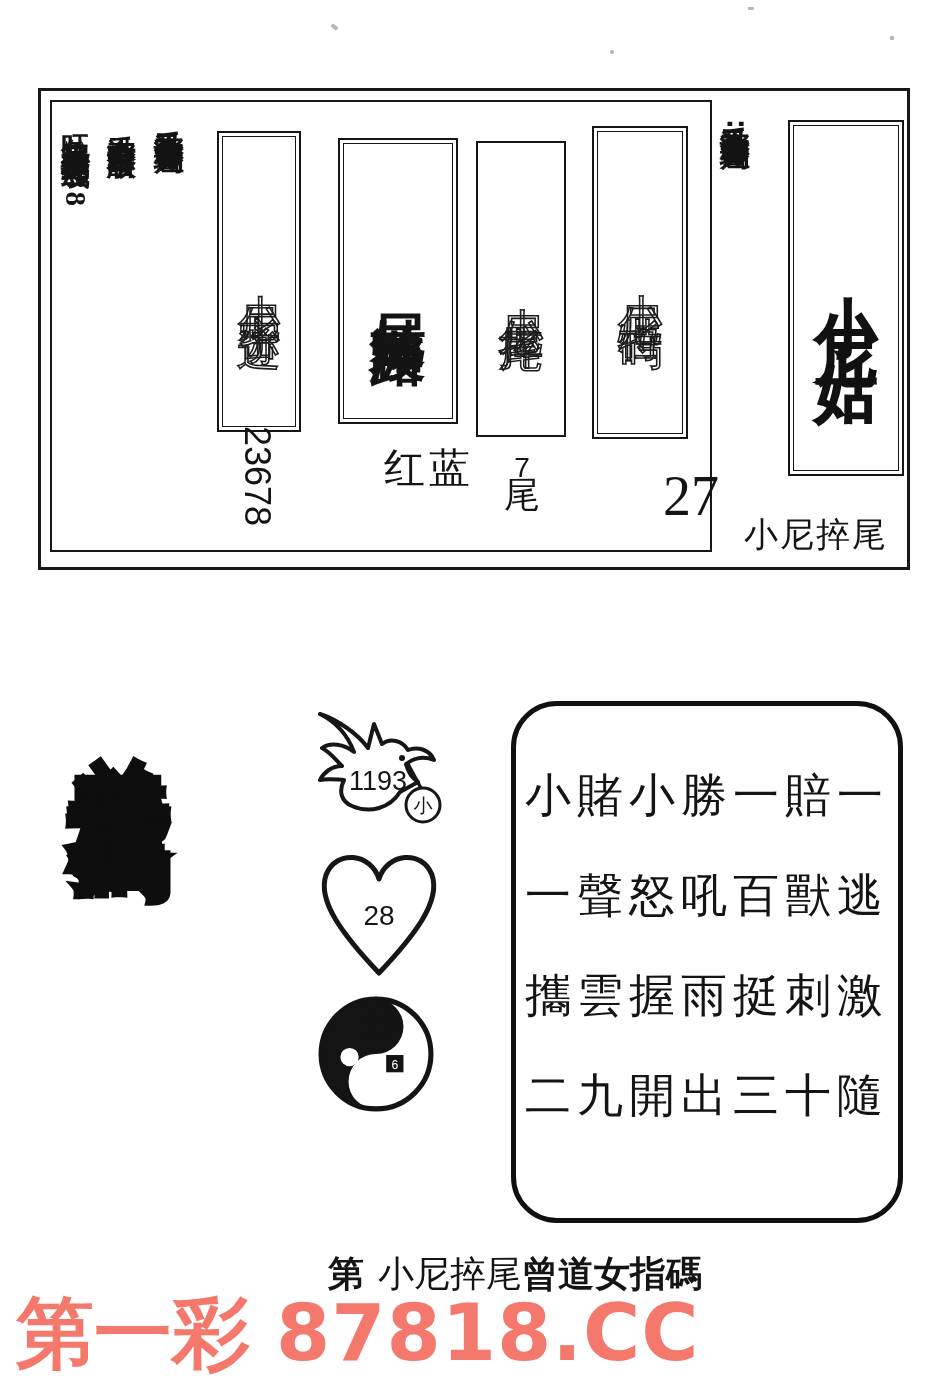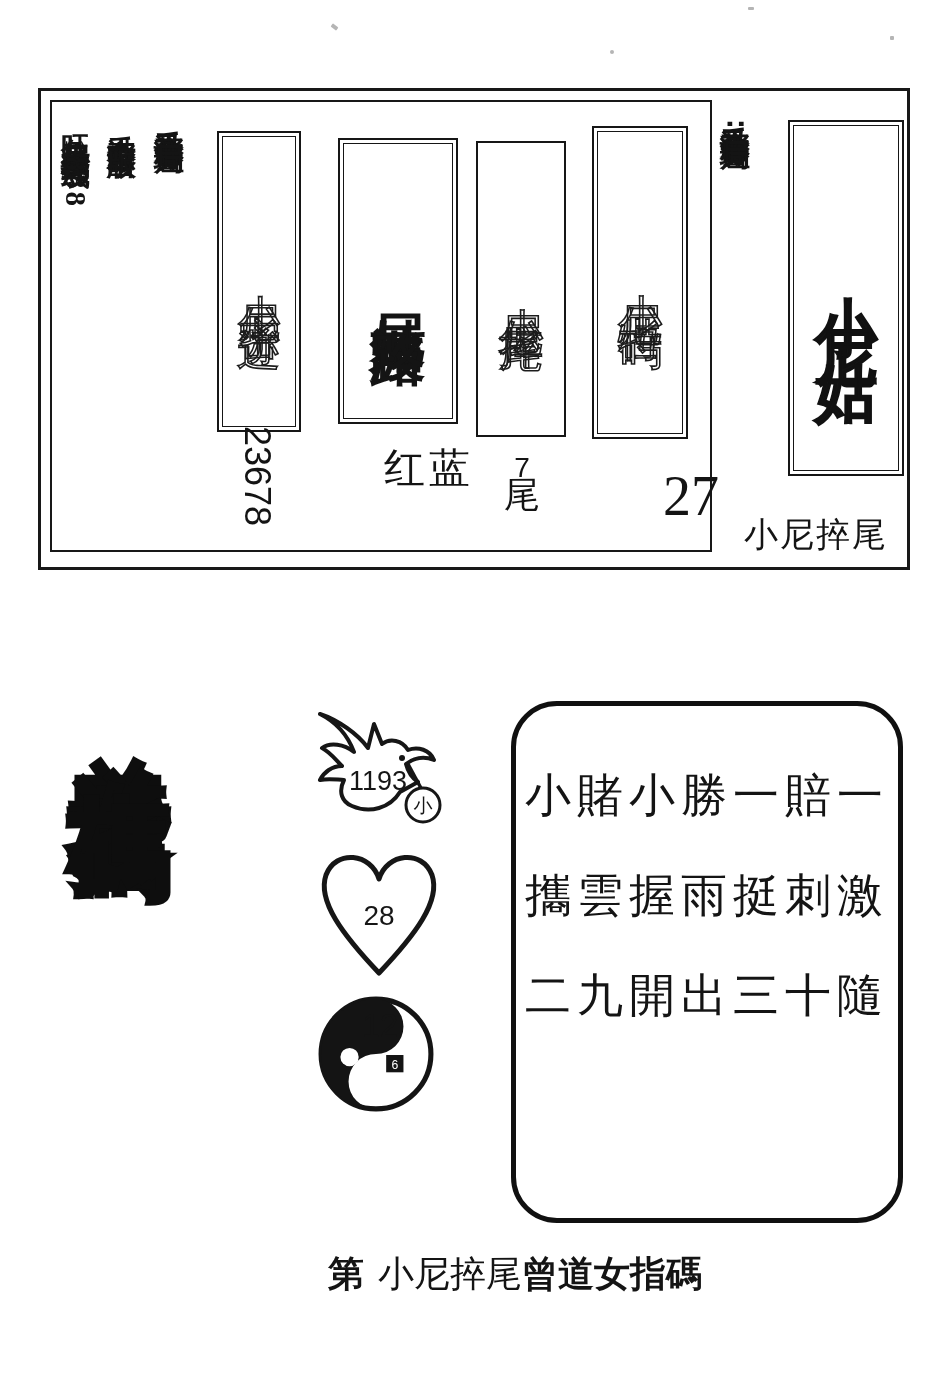--- a/index.html
+++ b/index.html
@@ -137,22 +137,27 @@
     <circle cx="60" cy="59" r="54" fill="#ffffff" stroke="#141414" stroke-width="5"></circle>
     <path d="M60 5 A54 54 0 0 0 60 113 A27 27 0 0 1 60 59 A27 27 0 0 0 60 5 Z" fill="#141414"></path>
     <circle cx="34" cy="62" r="9" fill="#ffffff"></circle>
     <text x="64" y="42" text-anchor="middle" font-size="32" fill="#141414">12</text>
     <rect x="70" y="60" width="17" height="17" fill="#141414"></rect>
     <text x="78.5" y="73.5" text-anchor="middle" font-size="12" fill="#ffffff">6</text>
   </svg>
 
   <div class="verse-box">
     <div class="verse-line">小賭小勝一賠一</div>
+    <div class="verse-line">一聲怒吼百獸逃</div>
     <div class="verse-line">攜雲握雨挺刺激</div>
     <div class="verse-line">二九開出三十隨</div>
   </div>
 
   <div class="caption">
     <span class="b sp">第</span><span>小尼捽尾</span><span class="b">曾道女指碼</span>
   </div>
 
+  <div class="footer">
+    <span class="brand">第一彩</span>
+    <span class="site">87818.CC</span>
+  </div>
 
 </div>
 
 </body></html>

